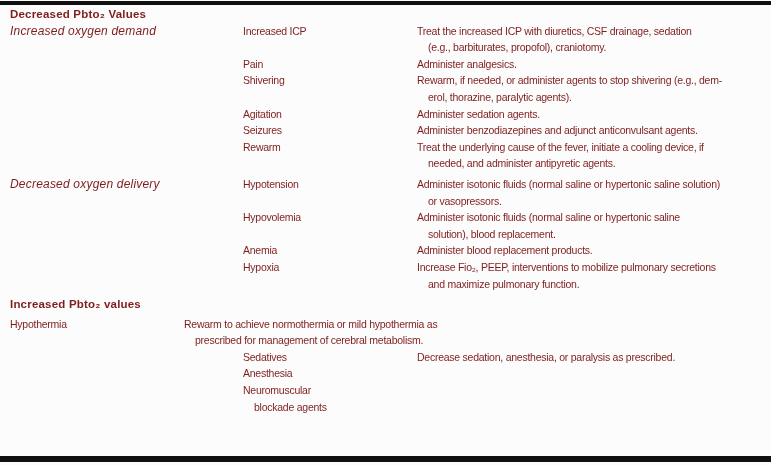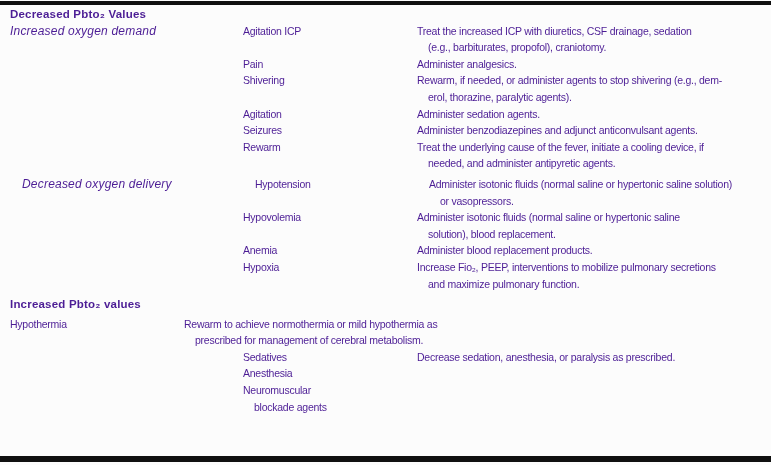--- a/index.html
+++ b/index.html
@@ -5,34 +5,34 @@
   html, body { margin: 0; padding: 0; }
   body {
     width: 771px; height: 465px;
     background: #ffffff;
     font-family: "Liberation Sans", "DejaVu Sans", sans-serif;
   }
   .page {
     position: relative;
     width: 771px; height: 465px;
     background: #fcfcfc;
-    color: #4c1d95;
+    color: #7f1d1d;
     overflow: hidden;
   }
   .rule { position: absolute; left: 0; width: 771px; background: #101010; }
   .rule-top { top: 1px; height: 4px; }
   .rule-bottom { top: 456px; height: 6px; }
   .content { position: absolute; top: 6px; left: 10px; right: 2px; }
   .section-header {
     font-size: 11.5px; font-weight: bold; letter-spacing: 0.2px;
     line-height: 16.6px; white-space: nowrap;
   }
   .section-header.spaced { margin-top: 4px; margin-bottom: 3px; }
   .row { display: flex; align-items: flex-start; }
-  .row.gap-top { margin-top: 4px; margin-left: 12px; }
+  .row.gap-top { margin-top: 4px; }
   .c1 { width: 233px; flex: none; }
   .c2 { width: 174px; flex: none; }
   .c3 { flex: 1; min-width: 0; }
   .glabel {
     font-size: 12px; font-weight: normal; font-style: italic;
     letter-spacing: 0.2px; line-height: 16.6px; white-space: nowrap;
   }
   .line {
     font-size: 10.5px; line-height: 16.6px; letter-spacing: -0.25px;
     white-space: nowrap;
@@ -47,21 +47,21 @@
 
   <div class="content">
 
     <div class="section-header">Decreased Pbto₂ Values</div>
 
     <div class="row">
       <div class="c1">
         <div class="glabel">Increased oxygen demand</div>
       </div>
       <div class="c2">
-        <div class="line">Agitation ICP</div>
+        <div class="line">Increased ICP</div>
       </div>
       <div class="c3">
         <div class="line">Treat the increased ICP with diuretics, CSF drainage, sedation</div>
         <div class="line cont">(e.g., barbiturates, propofol), craniotomy.</div>
       </div>
     </div>
 
     <div class="row">
       <div class="c1"></div>
       <div class="c2">

